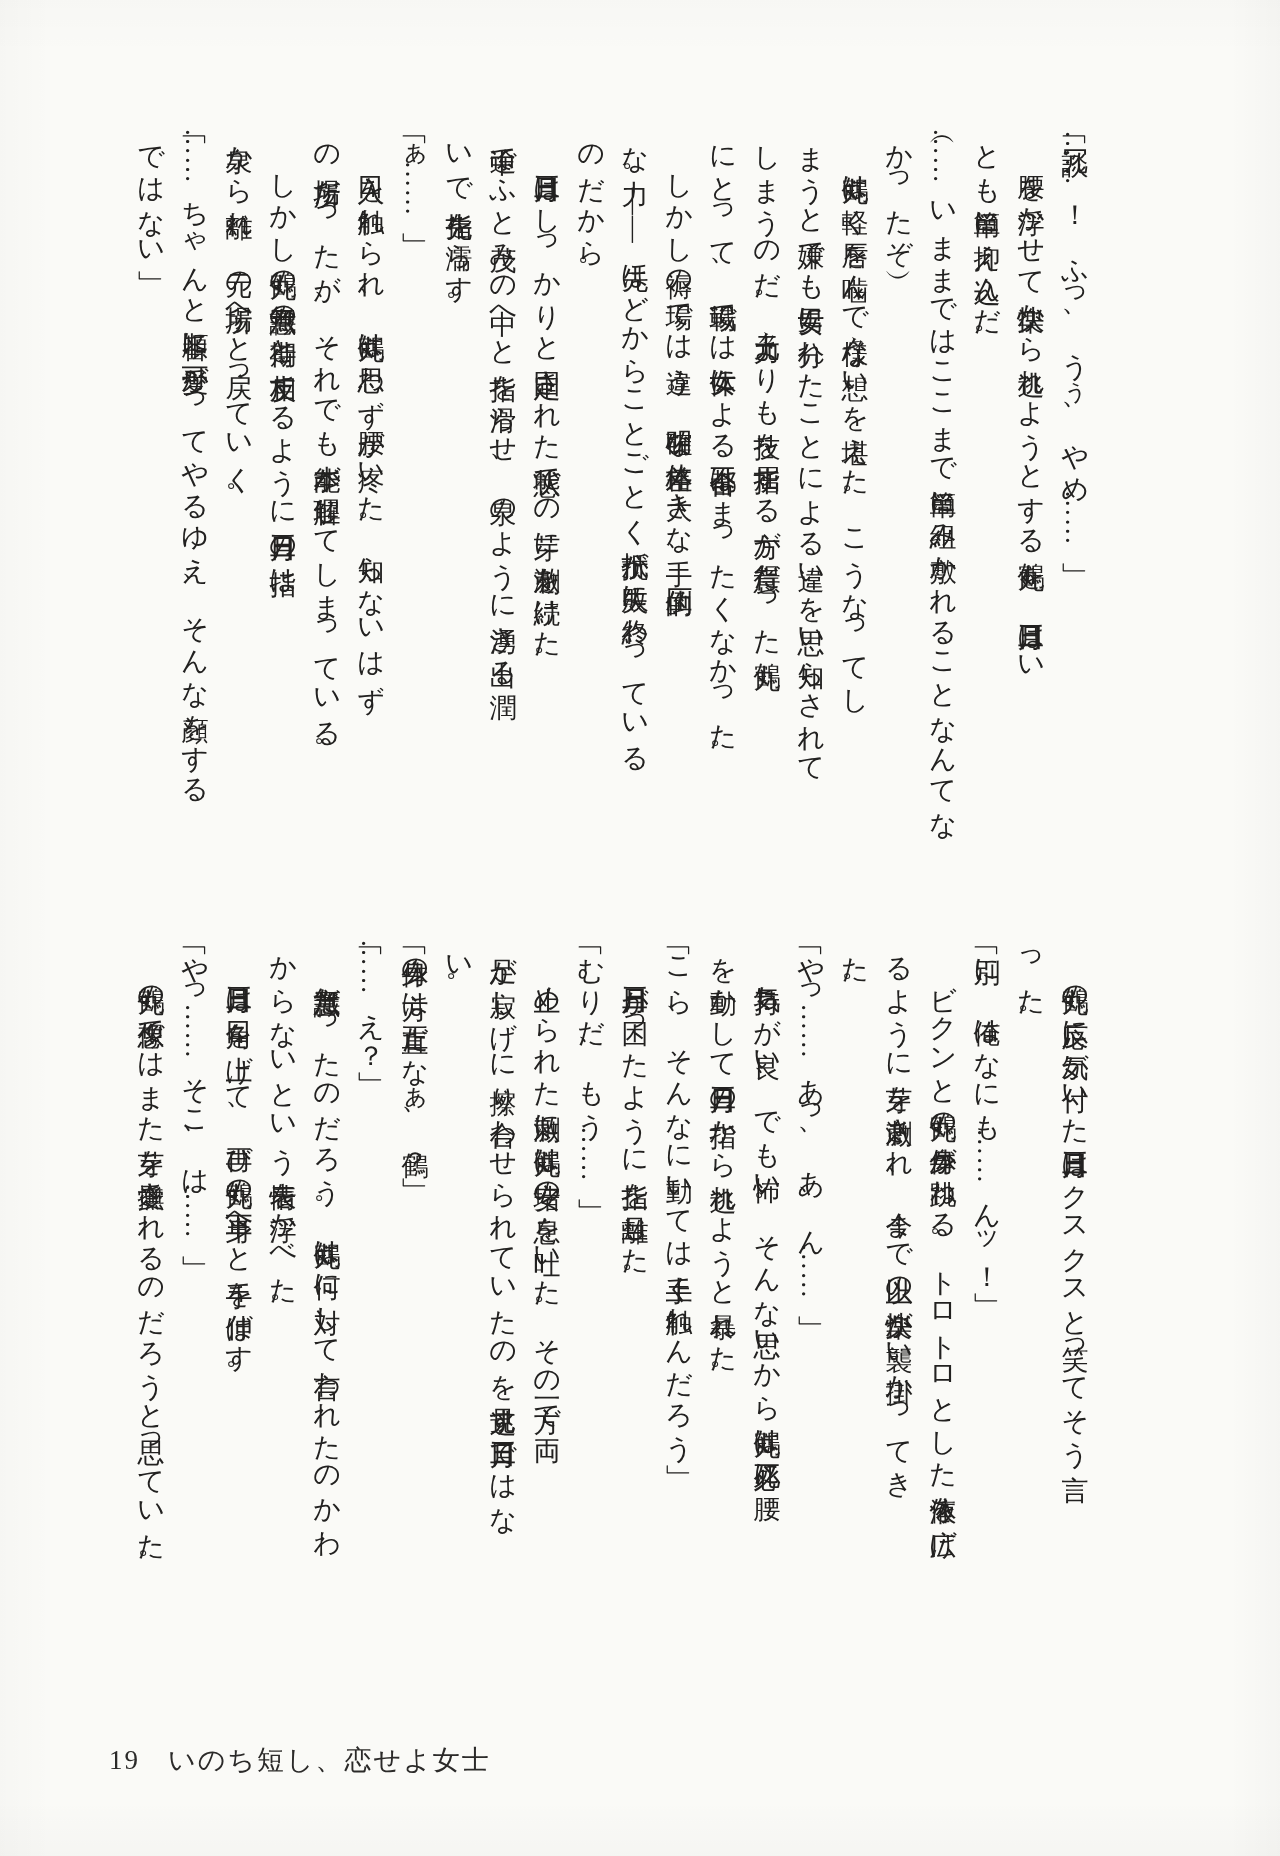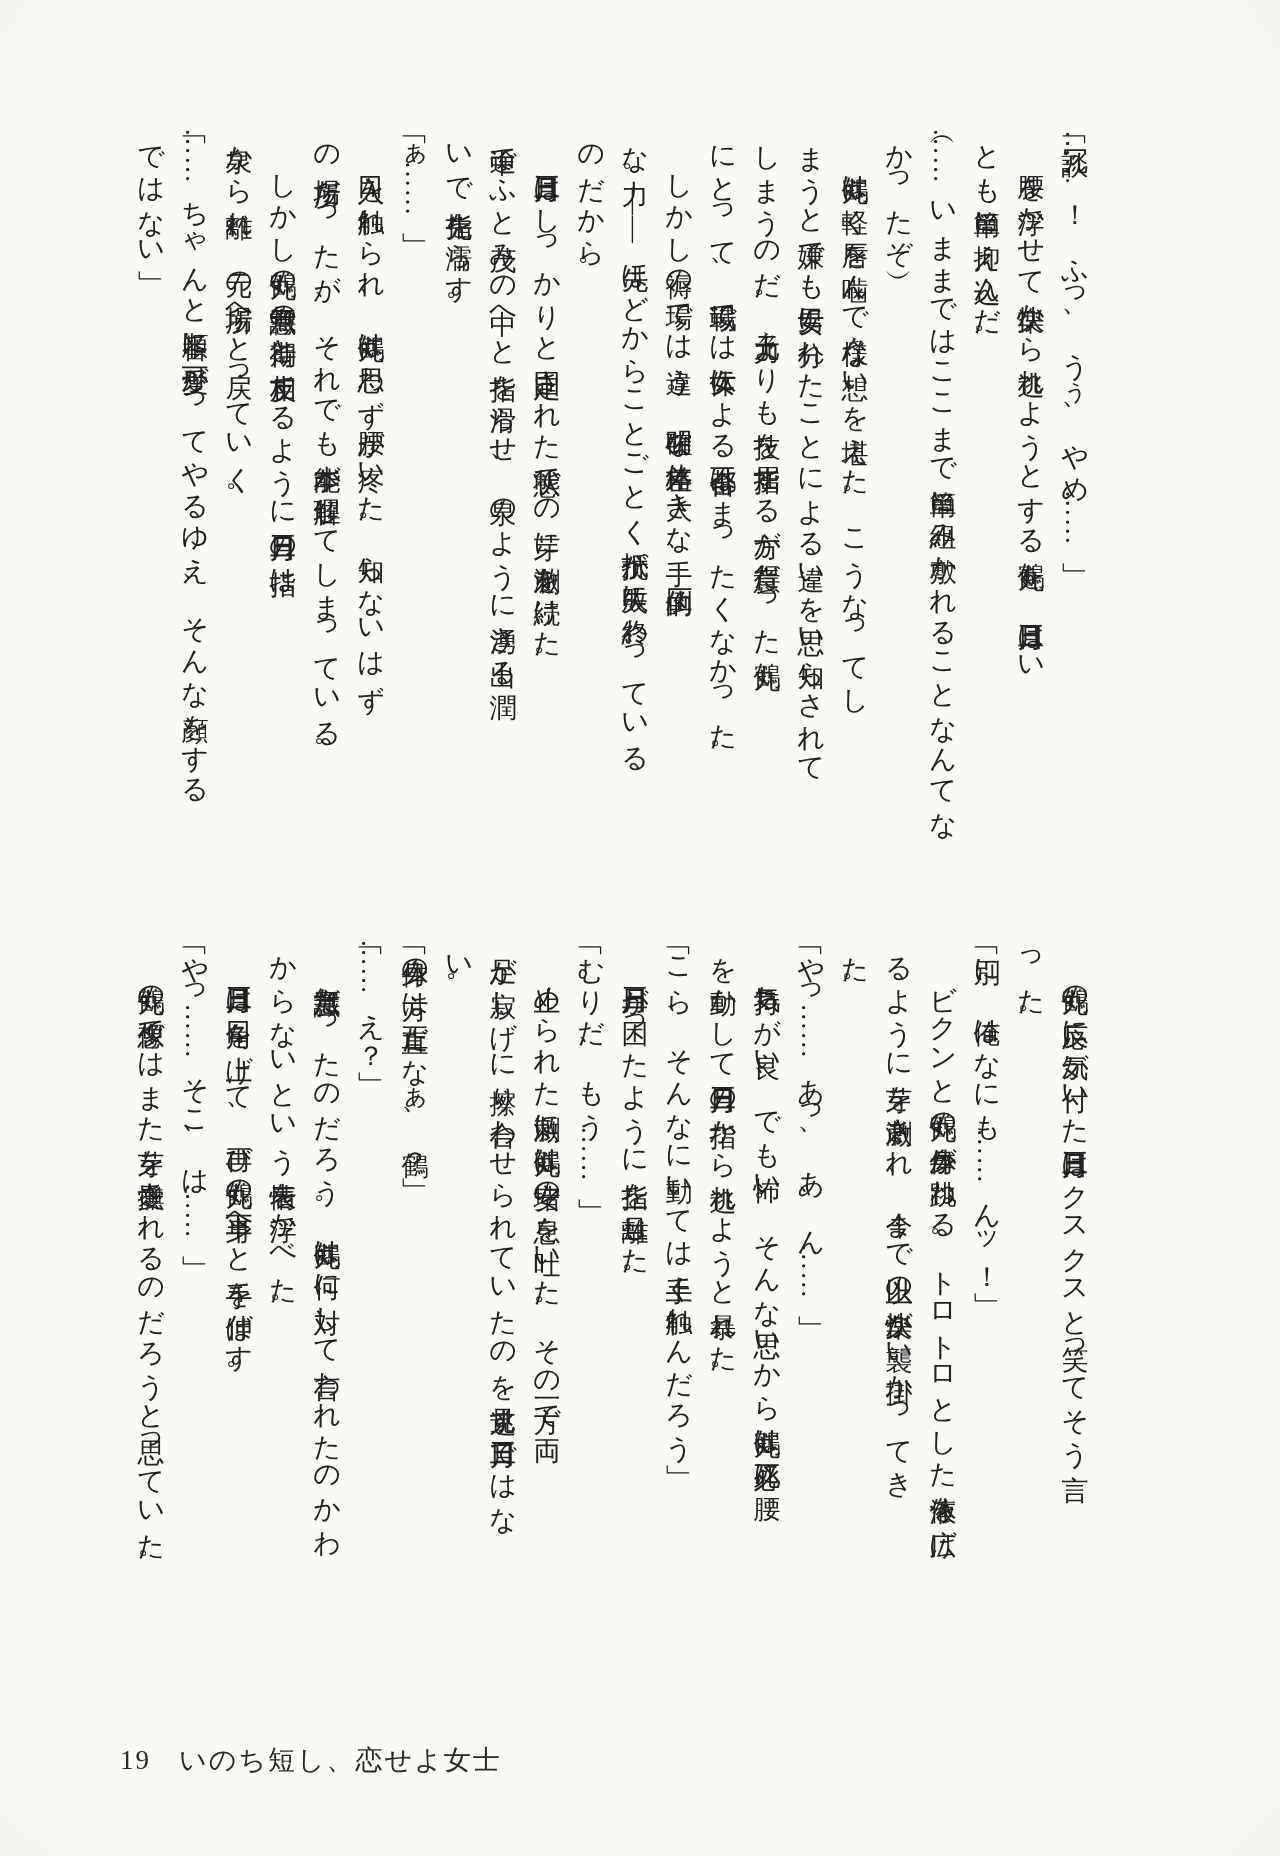--- a/index.html
+++ b/index.html
@@ -39,21 +39,21 @@
   }
   .block-lower {
     top: 938px;
     height: 772px;
   }
   .col {
     white-space: nowrap;
   }
   .page-footer {
     position: absolute;
-    left: 120px;
+    left: 109px;
     top: 1742px;
     font-size: 27px;
     letter-spacing: 2px;
     color: #2b2a29;
     white-space: nowrap;
   }
   .page-footer .num {
     margin-right: 28px;
   }
 </style>

